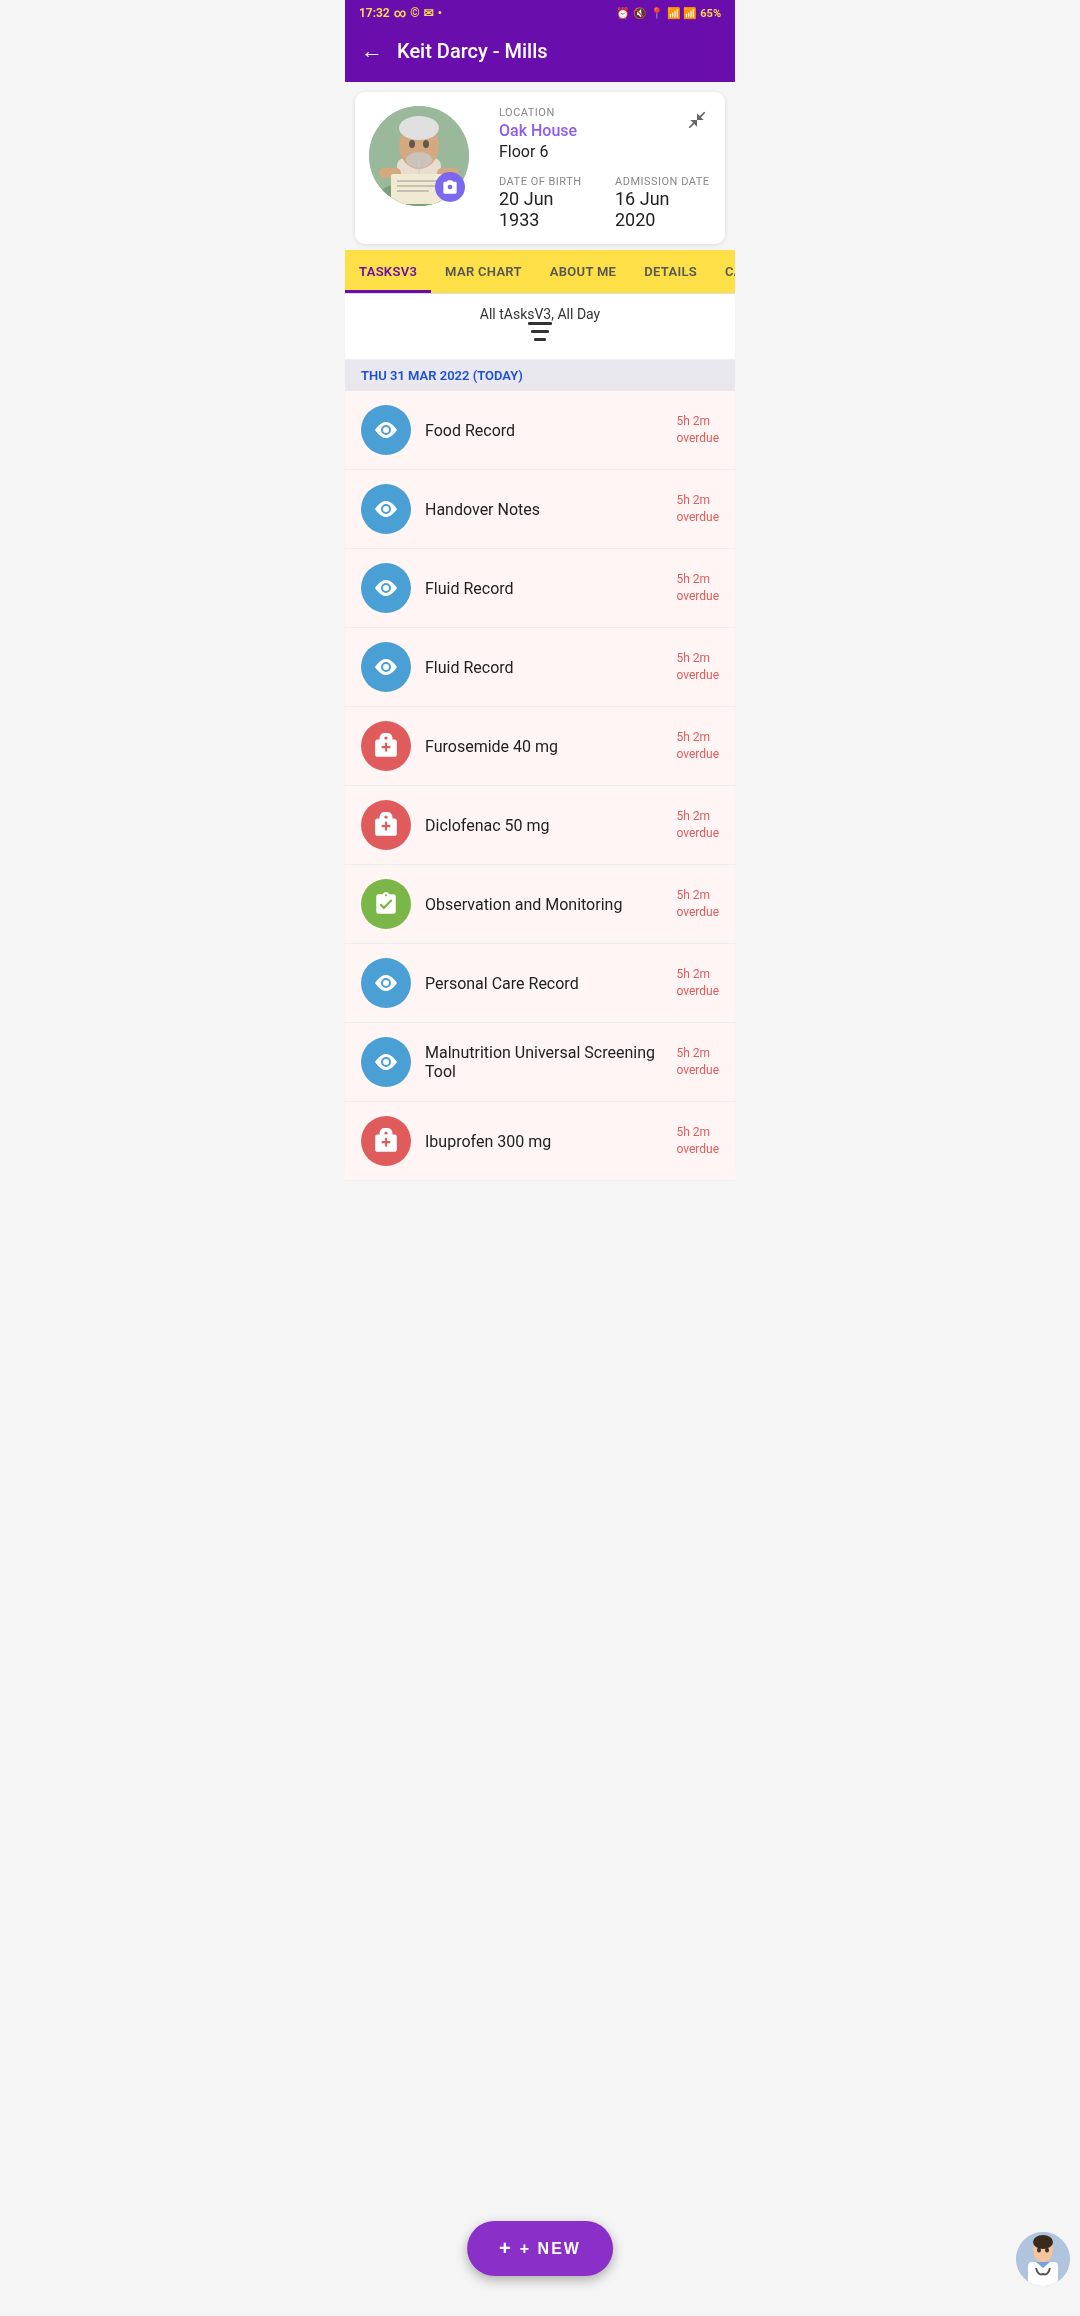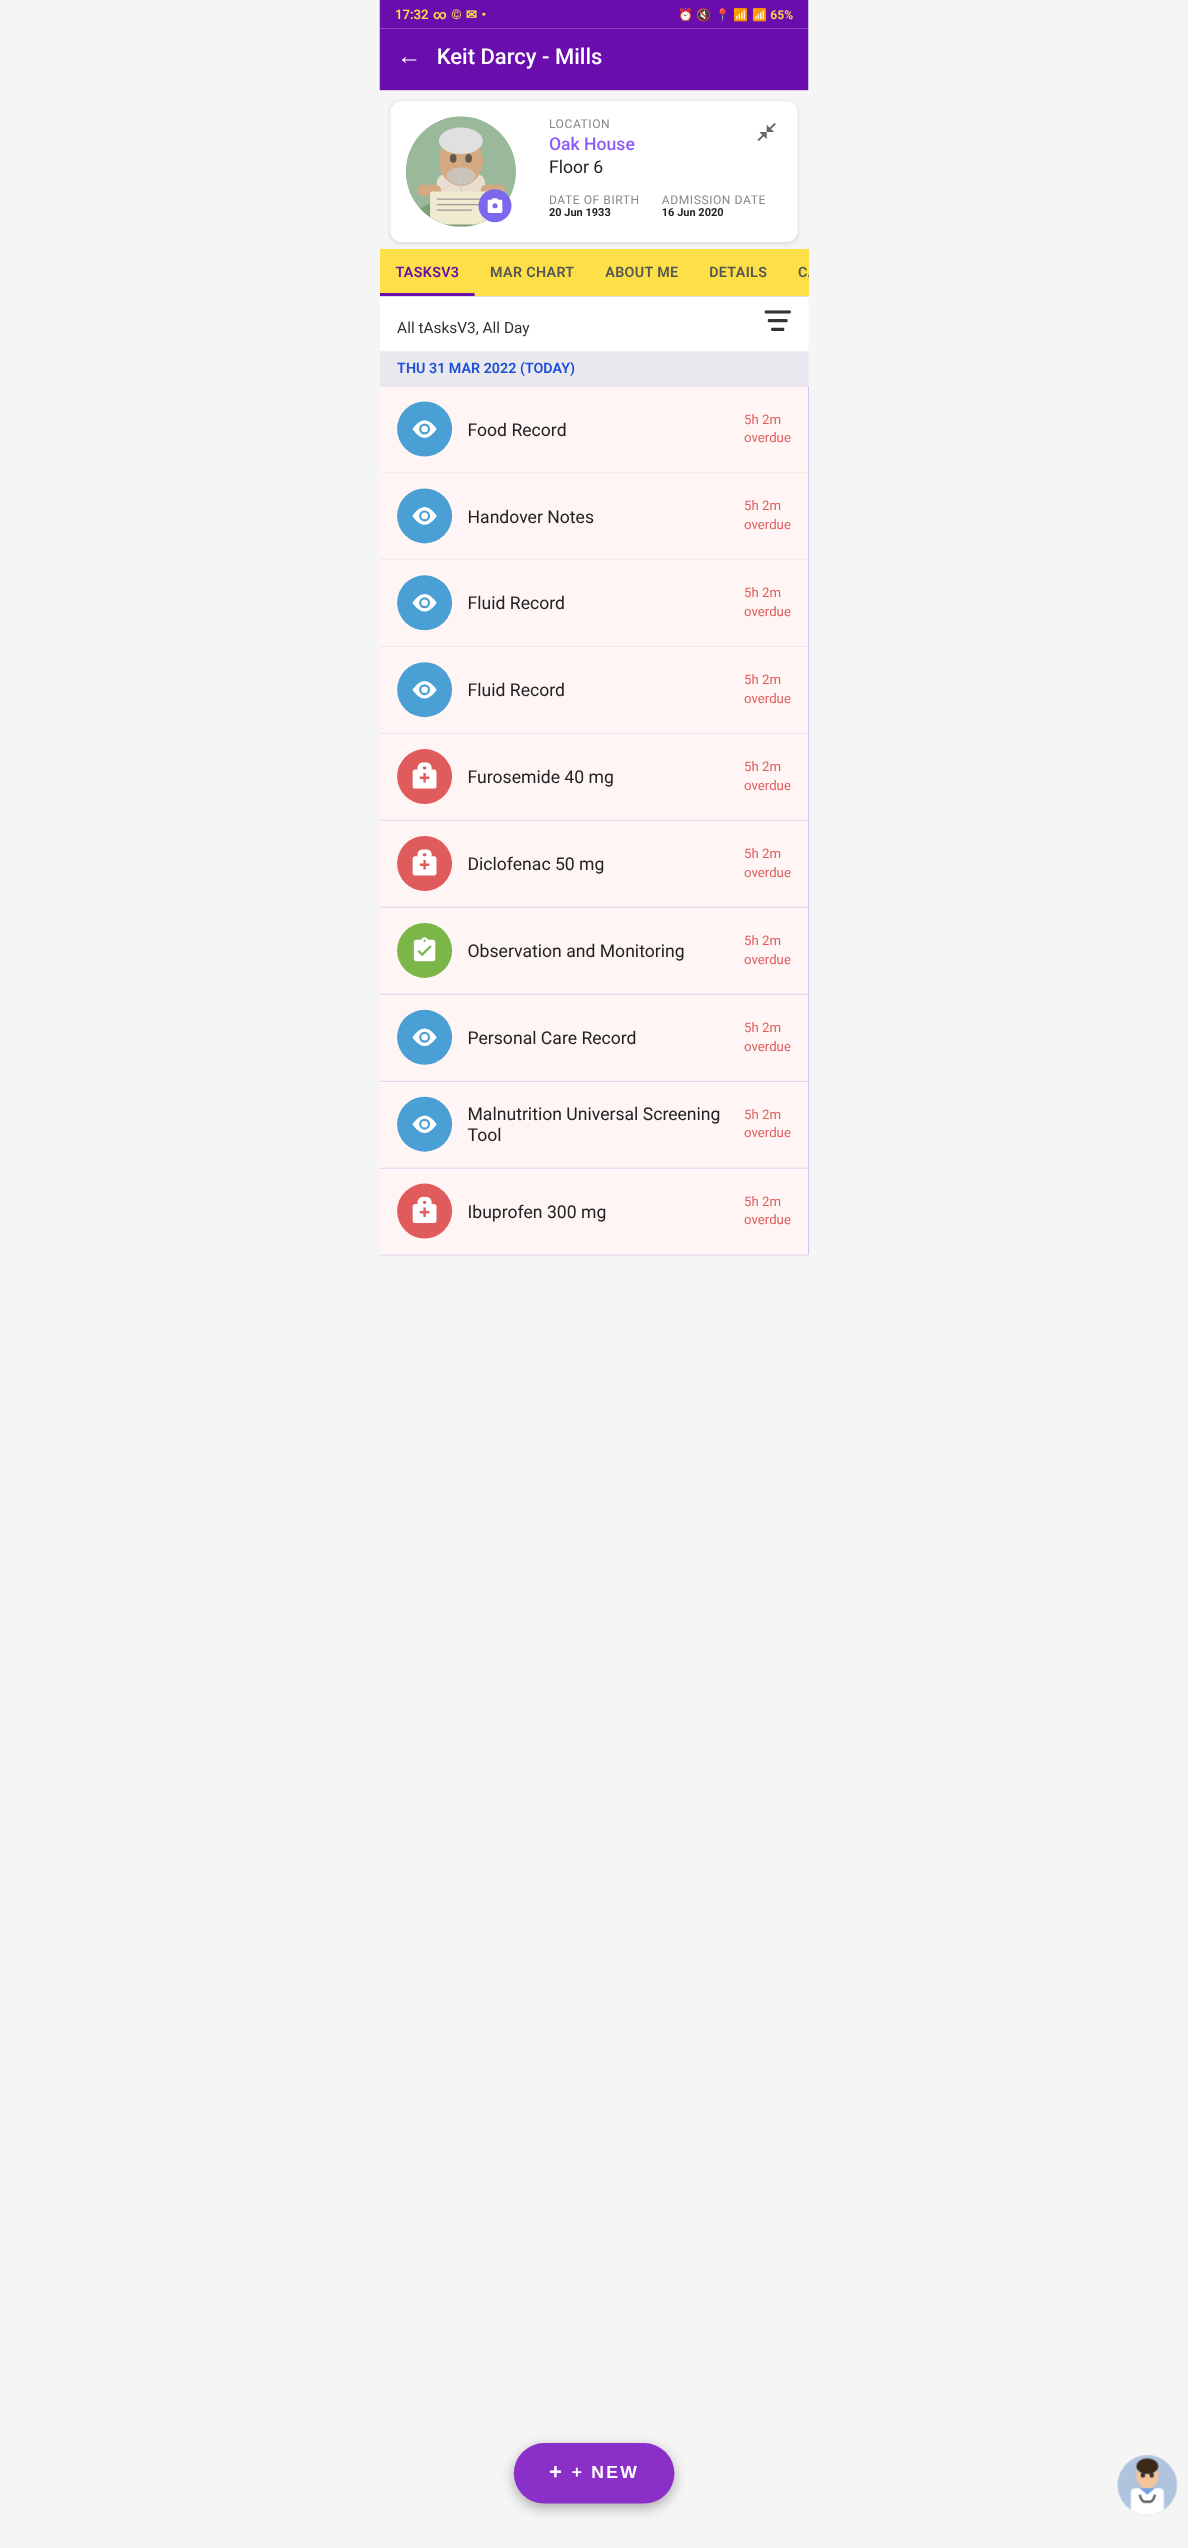--- a/index.html
+++ b/index.html
@@ -112,23 +112,23 @@
       gap: 20px;
     }
     .info-group {}
     .info-dob-label {
       font-size: 11px;
       color: #888;
       text-transform: uppercase;
       letter-spacing: 0.5px;
     }
     .info-dob-value {
-      font-size: 10px;
+      font-size: 18px;
       color: #222;
-      font-weight: 700;
+      font-weight: 400;
     }
     .collapse-btn {
       position: absolute;
       top: 12px;
       right: 12px;
       width: 32px;
       height: 32px;
       display: flex;
       align-items: center;
       justify-content: center;
@@ -163,24 +163,25 @@
       left: 0;
       right: 0;
       height: 3px;
       background: #6a0dad;
     }
 
     
     .filter-row {
       background: white;
       display: flex;
-      align-items: flex-end;
+      align-items: center;
       justify-content: space-between;
       padding: 12px 16px;
       border-bottom: 1px solid #eee;
+      flex-direction: column;
     }
     .filter-text {
       font-size: 14px;
       color: #333;
     }
     .filter-icon {
       font-size: 20px;
       color: #333;
       cursor: pointer;
     }

